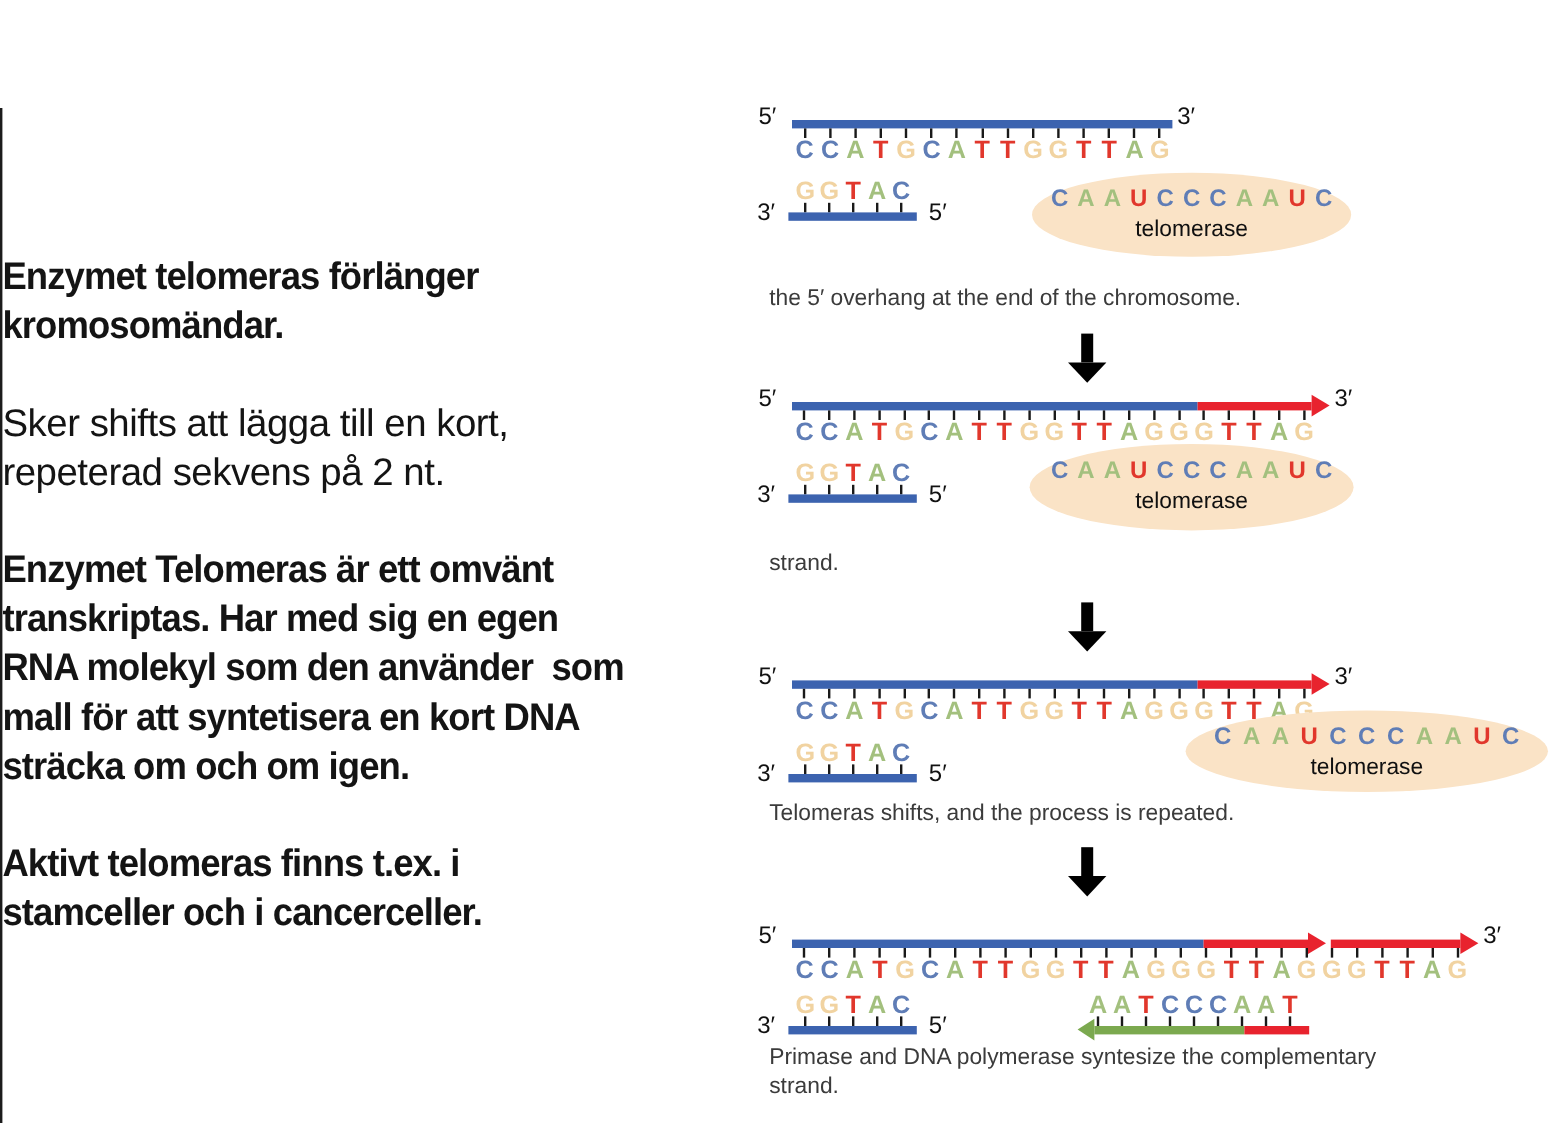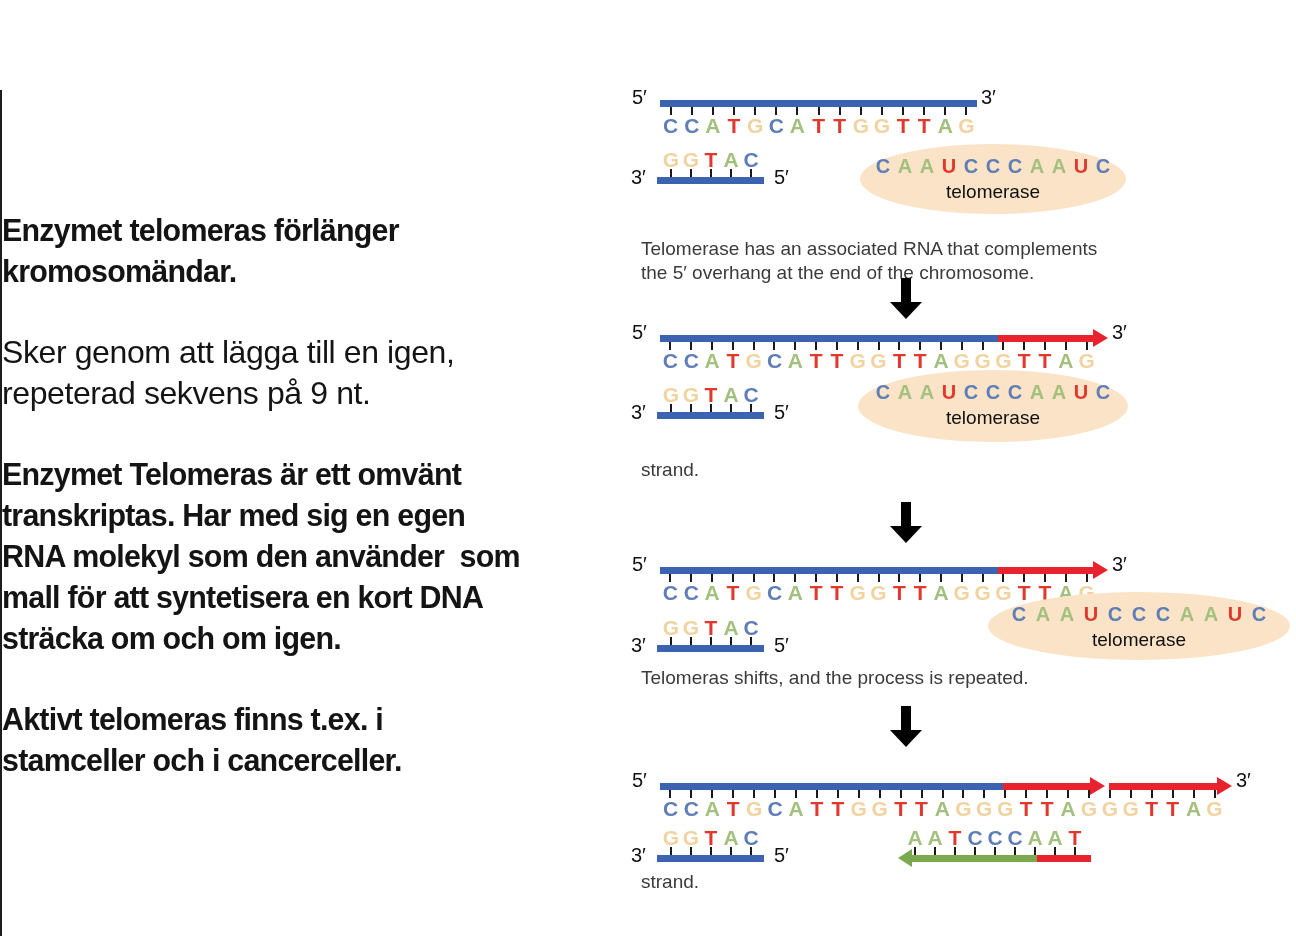--- a/index.html
+++ b/index.html
@@ -28,22 +28,22 @@
 </head>
 <body>
 
 <div class="leftline"></div>
 <div class="notes">
     <div class="para bold">
       <div class="nline">Enzymet telomeras förlänger</div>
       <div class="nline">kromosomändar.</div>
     </div>
     <div class="para">
-      <div class="nline">Sker genom att lägga till en igen,</div>
-      <div class="nline">repeterad sekvens på 9 nt.</div>
+      <div class="nline">Sker shifts att lägga till en kort,</div>
+      <div class="nline">repeterad sekvens på 2 nt.</div>
     </div>
     <div class="para bold">
       <div class="nline">Enzymet Telomeras är ett omvänt</div>
       <div class="nline">transkriptas. Har med sig en egen</div>
       <div class="nline">RNA molekyl som den använder  som</div>
       <div class="nline">mall för att syntetisera en kort DNA</div>
       <div class="nline">sträcka om och om igen.</div>
     </div>
     <div class="para bold">
       <div class="nline">Aktivt telomeras finns t.ex. i</div>
@@ -109,21 +109,21 @@
       <span class="seq-letter" style="font-size: 20px; color: rgb(225, 55, 44);">U</span>
       <span class="seq-letter" style="font-size: 20px; color: rgb(95, 125, 182);">C</span>
       <span class="seq-letter" style="font-size: 20px; color: rgb(95, 125, 182);">C</span>
       <span class="seq-letter" style="font-size: 20px; color: rgb(95, 125, 182);">C</span>
       <span class="seq-letter" style="font-size: 20px; color: rgb(163, 192, 126);">A</span>
       <span class="seq-letter" style="font-size: 20px; color: rgb(163, 192, 126);">A</span>
       <span class="seq-letter" style="font-size: 20px; color: rgb(225, 55, 44);">U</span>
       <span class="seq-letter" style="font-size: 20px; color: rgb(95, 125, 182);">C</span>
     </div>
     <div class="tlabel" style="left: 860px; top: 182px; width: 266px;">telomerase</div>
-    <div class="cap" style="left: 641px; top: 237px; color: rgb(59, 59, 59);"><div>Telomerase has an associated RNA that complements</div><div>the 5′ overhang at the end of the chromosome.</div></div>
+    <div class="cap" style="left: 641px; top: 237px; color: rgb(59, 59, 59);"><div>the 5′ overhang at the end of the chromosome.</div></div>
     <div class="arrowbox" style="left: 890px; top: 278px; height: 41px;">
       <div style="position: absolute; left: 11px; top: 0px; width: 10px; height: 24px; background: rgb(0, 0, 0);"></div>
       <div style="position: absolute; left: 0px; top: 24px; width: 0px; height: 0px; border-left: 16px solid transparent; border-right: 16px solid transparent; border-top: 17px solid rgb(0, 0, 0);"></div>
     </div>
     <div class="lbl" style="left: 632px; top: 322px;">5′</div>
     <div class="bar" style="left: 660px; top: 335px; width: 338px; background: rgb(60, 99, 175);"></div>
     <div class="bar" style="left: 998px; top: 335px; width: 95px; background: rgb(232, 35, 46);"></div>
     <div style="position: absolute; left: 1093px; top: 329px; width: 0px; height: 0px; border-top: 9.5px solid transparent; border-bottom: 9.5px solid transparent; border-left: 15px solid rgb(232, 35, 46);"></div>
     <div class="lbl" style="left: 1112px; top: 322px;">3′</div>
     <div class="tick" style="left: 669.405px; top: 342px;"></div>
@@ -383,14 +383,14 @@
     <div class="tick" style="left: 954px; top: 847px;"></div>
     <div class="tick" style="left: 974px; top: 847px;"></div>
     <div class="tick" style="left: 994px; top: 847px;"></div>
     <div class="tick" style="left: 1014px; top: 847px;"></div>
     <div class="tick" style="left: 1034px; top: 847px;"></div>
     <div class="tick" style="left: 1054px; top: 847px;"></div>
     <div class="tick" style="left: 1074px; top: 847px;"></div>
     <div style="position: absolute; left: 898px; top: 849px; width: 0px; height: 0px; border-top: 9.5px solid transparent; border-bottom: 9.5px solid transparent; border-right: 14px solid rgb(123, 169, 79);"></div>
     <div class="bar" style="left: 912px; top: 855px; width: 125px; background: rgb(123, 169, 79);"></div>
     <div class="bar" style="left: 1037px; top: 855px; width: 54px; background: rgb(232, 35, 46);"></div>
-    <div class="cap" style="left: 641px; top: 870px; color: rgb(59, 59, 59);"><div>strand.</div></div>
+    <div class="cap" style="left: 641px; top: 870px; color: rgb(59, 59, 59);"><div>Primase and DNA polymerase syntesize the complementary</div><div>strand.</div></div>
   </div>
 
 </body></html>

